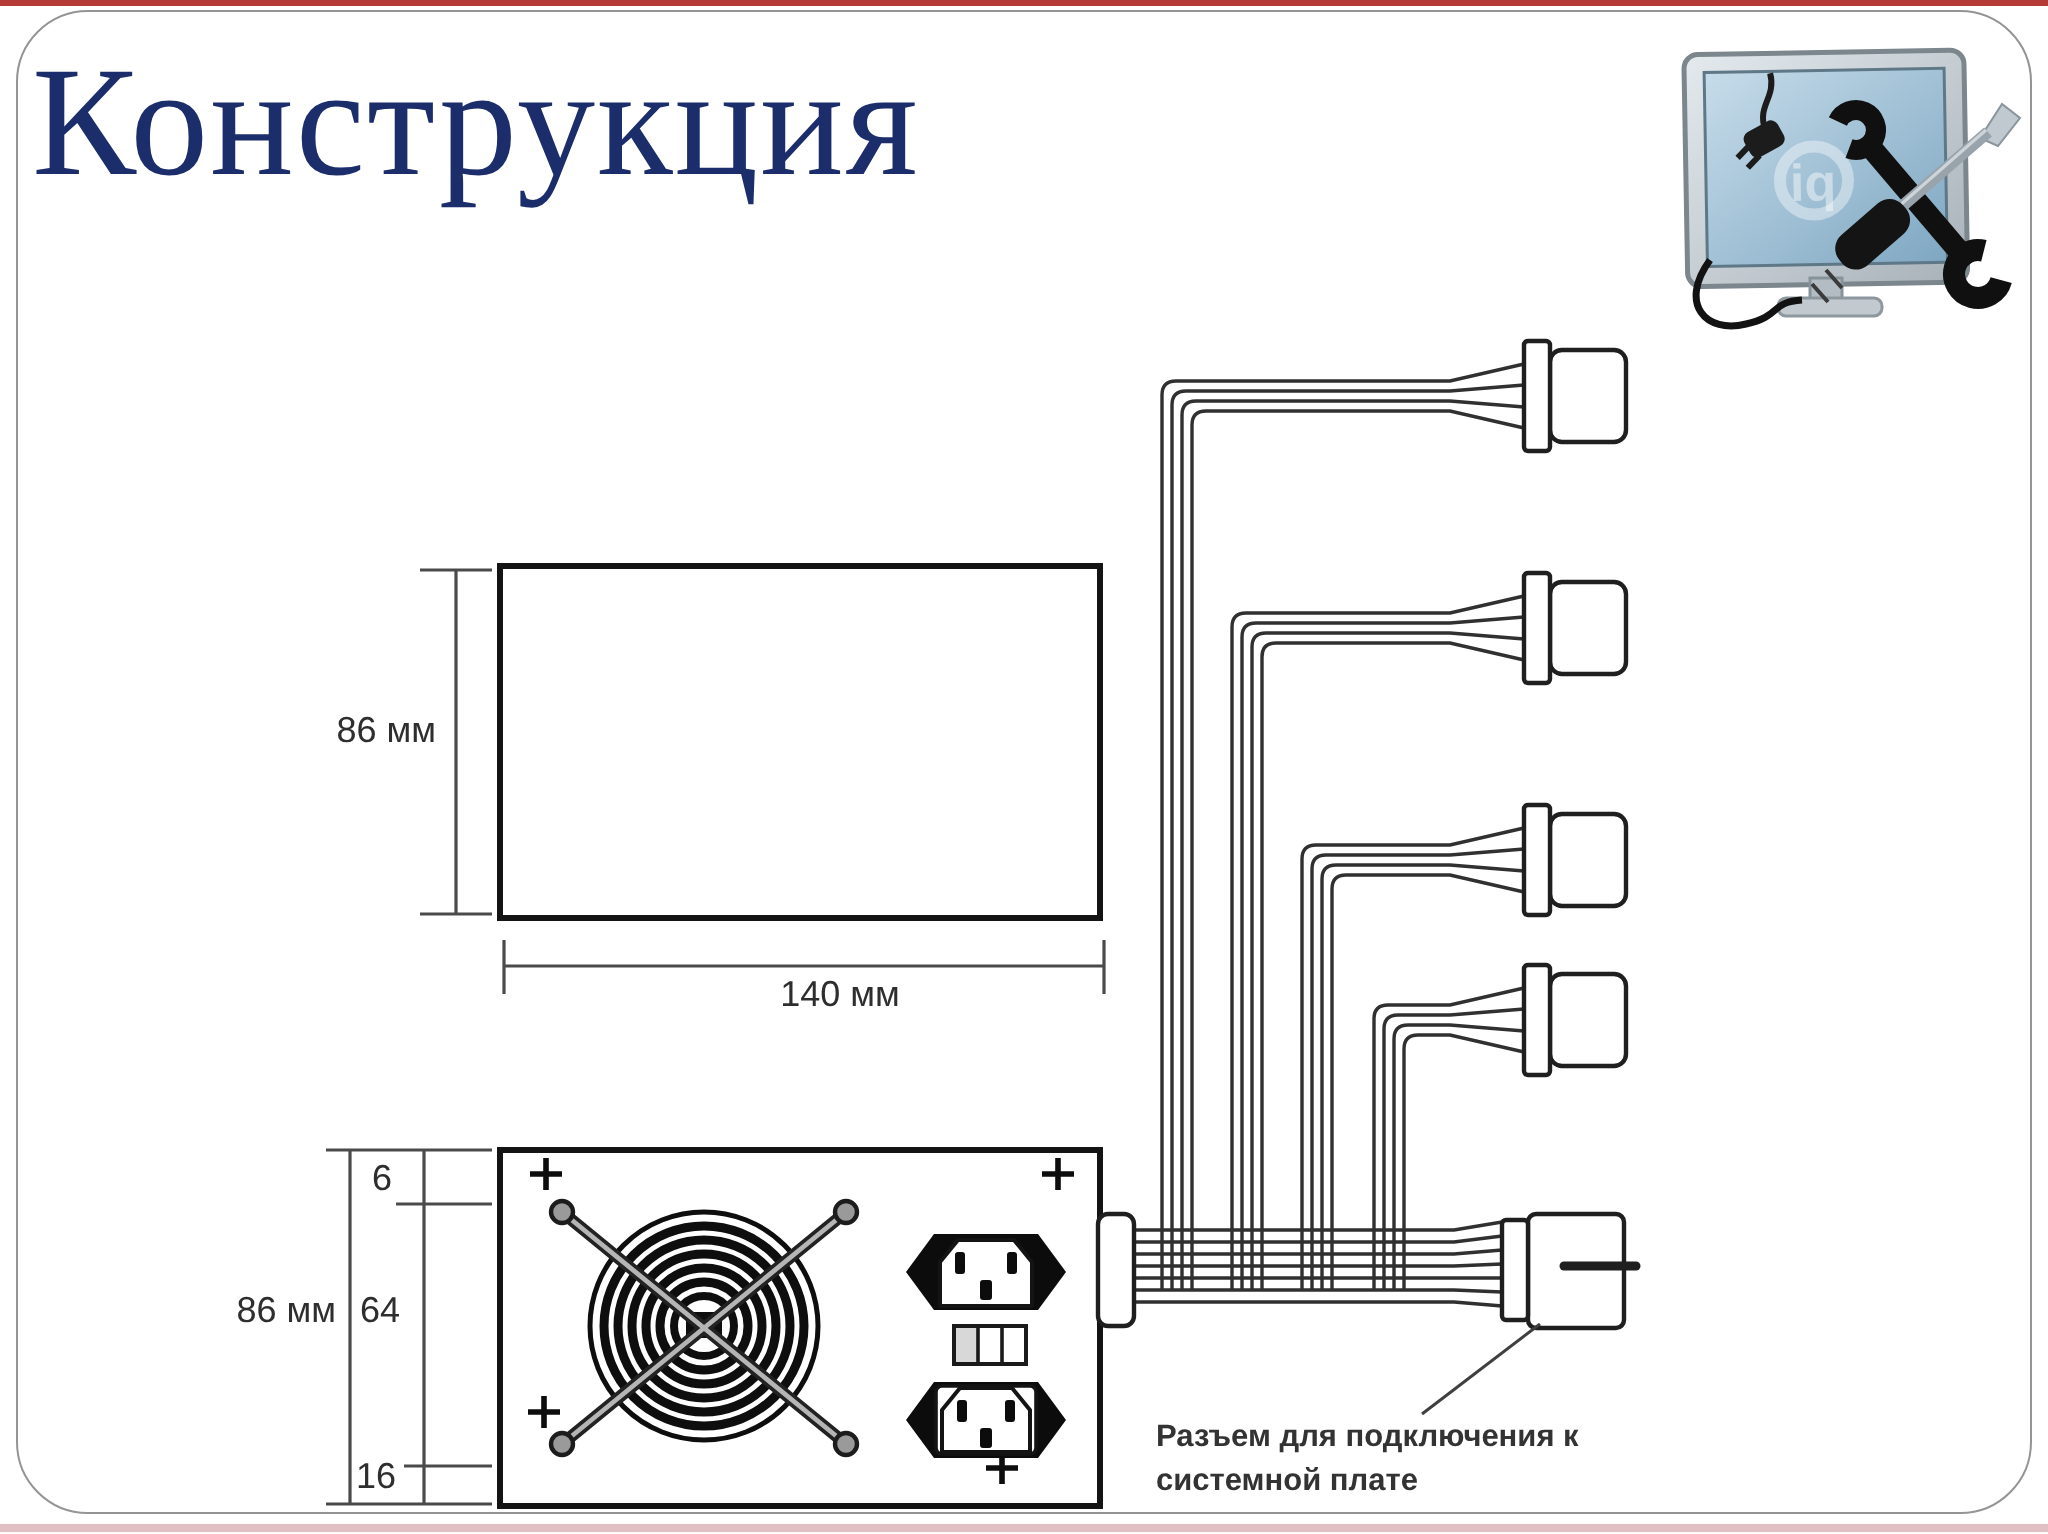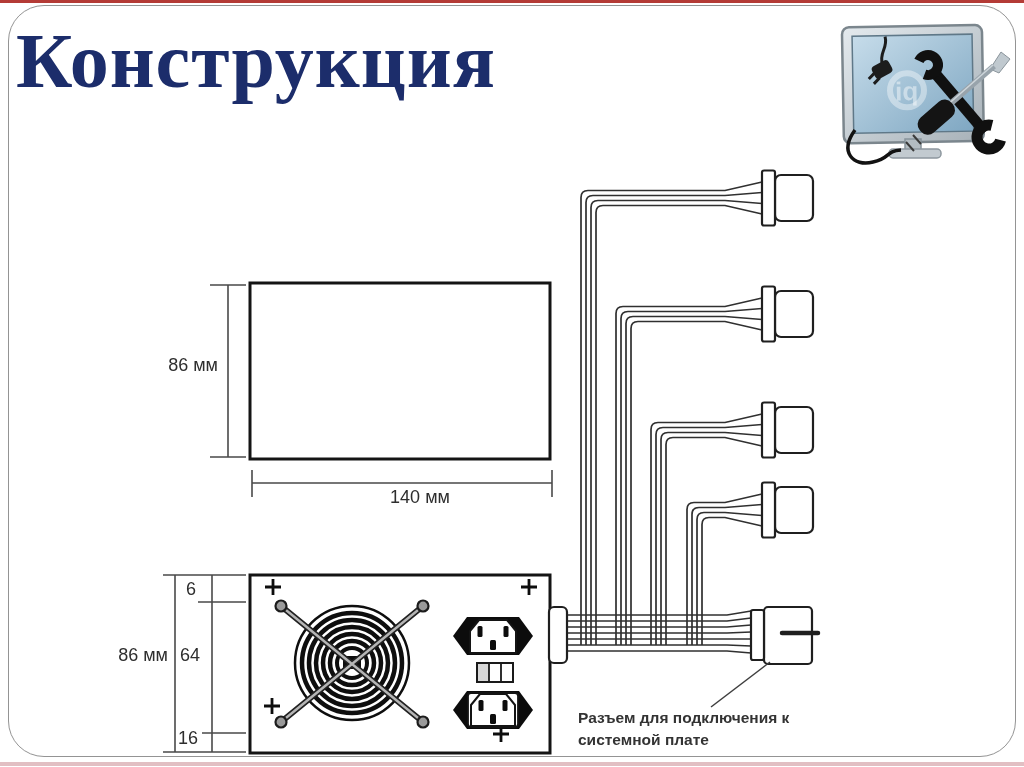--- a/index.html
+++ b/index.html
@@ -9,21 +9,21 @@
   }
   .accent-top{position:absolute;left:0;top:0;width:1024px;height:3px;background:#b43b36;}
   .accent-bottom{position:absolute;left:0;bottom:1px;width:1024px;height:4px;background:#e2bfc3;}
   .frame{
     position:absolute;left:8px;top:5px;width:1006px;height:750px;
     border:1.5px solid #949494;border-radius:36px;background:transparent;
   }
   .title{
     position:absolute;left:16px;top:22px;margin:0;
     font-family:"Liberation Serif","DejaVu Serif",serif;
-    font-weight:bold;font-size:78px;line-height:1.0;letter-spacing:1px;
+    font-weight:normal;font-size:78px;line-height:1.0;letter-spacing:1px;
     color:#1c2d6b;white-space:nowrap;text-align:right;
   }
   svg{position:absolute;left:0;top:0;}
   .diagram-svg{z-index:2;}
   .clipart-svg{left:833px;top:20px;z-index:3;}
   .dimtext{font-family:"Liberation Sans","DejaVu Sans",sans-serif;font-size:18px;fill:#2e2e2e;}
   .callout{font-family:"Liberation Sans","DejaVu Sans",sans-serif;font-size:15.5px;font-weight:700;fill:#333333;}
   .wire{fill:none;stroke:#303030;stroke-width:1.7px;}
   .dim{stroke:#4a4a4a;stroke-width:1.6px;fill:none;}
   .box{fill:#ffffff;stroke:#141414;stroke-width:3px;}

